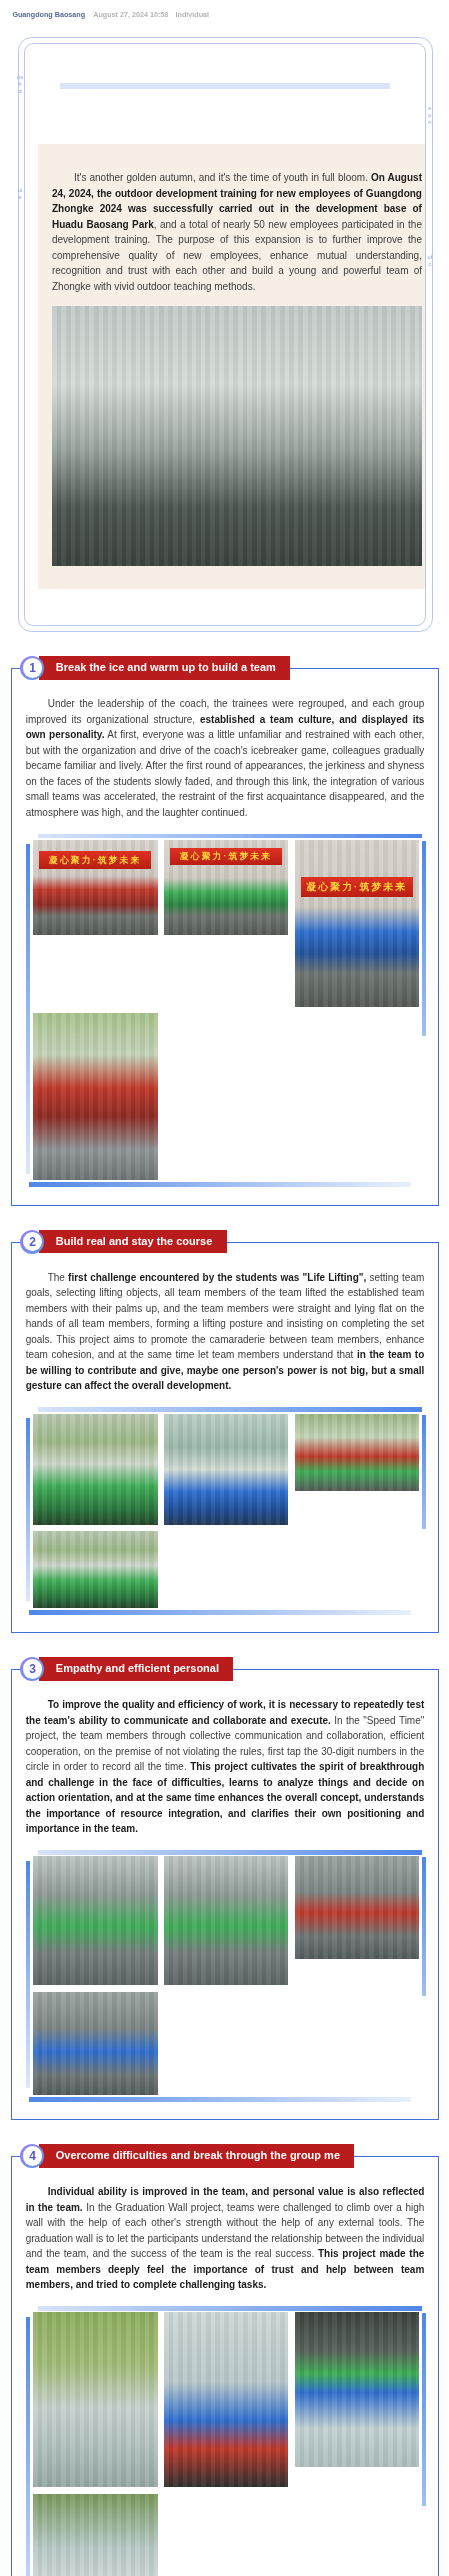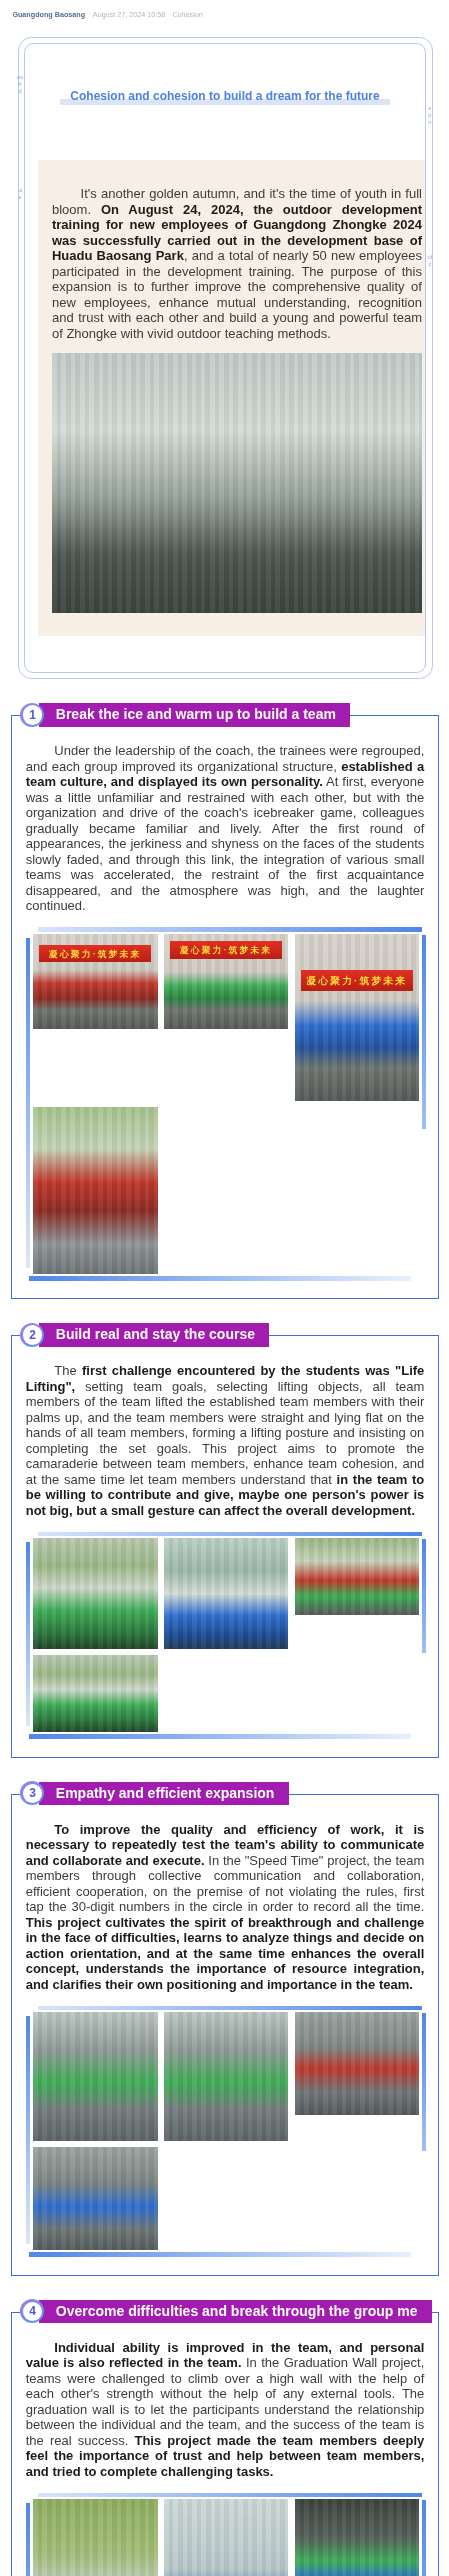--- a/index.html
+++ b/index.html
@@ -3,32 +3,32 @@
 <meta charset="utf-8">
 <style>
   html,body{margin:0;padding:0;background:#fff;}
   body{width:450px;font-family:"Liberation Sans","DejaVu Sans",sans-serif;color:#3d3d3d;}
   .page{width:450px;position:relative;padding-top:10.3px;}
 
   
   .title{width:330px;margin:0 12.4px 9.3px 12.4px;font-size:11.3px;line-height:16.5px;font-weight:700;color:#171717;}
   .byline{margin:0 12.4px 17.5px 12.4px;font-size:7.2px;}
   .byline .author{color:#576b95;font-weight:600;margin-right:6.2px;cursor:pointer;}
-  .byline .meta{color:#b5b5b5;margin-right:5.2px;}
+  .byline .meta{color:#b5b5b5;margin-right:5.2px;font-weight:bold;}
 
   
   .frame{margin:0 17.5px;border:0.5px solid #b9c7ee;border-radius:13.4px;padding:5.7px;position:relative;}
   .frame-in{border:0.5px solid #b9c7ee;border-radius:9.3px;position:relative;overflow:hidden;}
   .edge-letters{position:absolute;font-size:5.7px;color:#8fa6e0;line-height:7.2px;text-align:center;width:6.2px;word-break:break-all;}
 
   .intro-in{padding:44px 12.4px 36px 12.4px;}
   .intro-heading{text-align:center;font-size:12px;line-height:16px;font-weight:700;color:#4f81e3;width:88%;margin:0 auto;position:relative;z-index:1;}
   .heading-underbar{width:88%;height:6.7px;background:#dbe5f7;margin:-5.7px auto 0 auto;}
   .beige{background:#f7efe6;margin:55px auto 0 auto;width:370px;padding:26px 14.4px 23px 14.4px;}
-  p.body{font-size:13px;line-height:15.5px;color:#3d3d3d;text-align:justify;text-indent:2.2em;margin:0;}
+  p.body{font-size:10px;line-height:15.5px;color:#3d3d3d;text-align:justify;text-indent:2.2em;margin:0;}
   p.body .b{font-weight:700;color:#1c1c1c;}
 
   
   .ph{position:relative;overflow:hidden;}
   .ph:after{content:"";position:absolute;inset:0;background:repeating-linear-gradient(90deg,rgba(255,255,255,.05) 0 4.6px,rgba(0,0,0,.05) 4.6px 9.3px);}
   .banner-strip{position:absolute;left:5%;right:5%;background:linear-gradient(180deg,#e03022,#b81f14);color:#ffd83a;font-weight:700;text-align:center;letter-spacing:2.1px;z-index:2;display:flex;flex-direction:column;justify-content:center;}
   .v-hall{background:linear-gradient(180deg,#c2cbc8 0%,#d5dbd6 30%,#9aa59e 55%,#4c554f 78%,#3c443f 100%);}
   .v-red-team{background:linear-gradient(180deg,#d8d4cc 0%,#cfcac2 38%,#c23a2e 52%,#8e2c24 68%,#6f7570 80%,#565b57 100%);}
   .v-green-team{background:linear-gradient(180deg,#d8d4cc 0%,#cfcac2 40%,#3fae58 55%,#2e8443 68%,#6f7570 80%,#565b57 100%);}
   .v-blue-team{background:linear-gradient(180deg,#d8d4cc 0%,#cfcac2 40%,#2f6fd0 55%,#24539c 68%,#6f7570 80%,#565b57 100%);}
@@ -42,48 +42,47 @@
   .v-wall-grass{background:linear-gradient(180deg,#8fae62 0%,#a3bd78 30%,#c7d2cf 55%,#aebfbe 80%,#97a8a6 100%);}
   .v-wall-hands{background:linear-gradient(180deg,#cdd8d8 0%,#b9c8c9 40%,#2f6fd0 62%,#c0392c 78%,#30302e 100%);}
   .v-wall-top{background:linear-gradient(180deg,#3c443f 0%,#57615b 25%,#3fae58 40%,#2f6fd0 52%,#c3d2d2 75%,#aebfbf 100%);}
   .v-wall-trees{background:linear-gradient(180deg,#7d9a5e 0%,#b9cbc9 35%,#cdd8d6 55%,#c0392c 72%,#3fae58 82%,#5d6a52 100%);}
 
   
   .sec{margin:36px 11.3px 0 11.3px;border:1px solid #3f6fd8;position:relative;padding:27px 13.4px 17.5px 13.4px;}
   .sec-head{position:absolute;top:-13.4px;left:8.2px;display:flex;align-items:center;}
   .badge{width:24px;height:24px;border-radius:50%;background:linear-gradient(135deg,#9a80f2,#5b97ea);padding:2.1px;z-index:2;margin-right:-5.2px;box-sizing:border-box;}
   .badge-in{width:100%;height:100%;border-radius:50%;background:#fff;display:flex;align-items:center;justify-content:center;font-size:12px;font-weight:700;color:#5458d0;}
-  .hbar{background:#a21caf;color:#fff;font-weight:700;font-size:14px;line-height:13.4px;padding:5.2px 14.4px 5.2px 16.5px;position:relative;}
+  .hbar{background:#b91c1c;color:#fff;font-weight:700;font-size:11px;line-height:13.4px;padding:5.2px 14.4px 5.2px 16.5px;position:relative;}
 
   .grid-wrap{position:relative;margin-top:13.4px;padding:6.2px 5.2px 7.2px 7.2px;}
   .bar-top{position:absolute;top:0;left:12.4px;right:2.1px;height:4.6px;background:linear-gradient(90deg,#d7e4fa,#4f86e8);}
   .bar-bottom{position:absolute;bottom:0;left:3.1px;right:13.4px;height:5.2px;background:linear-gradient(90deg,#4f86e8,#e8f0fc);}
   .bar-left{position:absolute;left:0;top:10.3px;bottom:13.4px;width:4.6px;background:linear-gradient(180deg,#4f86e8,#dce8fa);}
   .bar-right{position:absolute;right:-2.1px;top:7.2px;height:55%;width:4.6px;background:linear-gradient(180deg,#4f86e8,#9fc0f2);}
   .grid{display:grid;grid-template-columns:1fr 1fr 1fr;gap:6.2px;}
   .grid .ph{width:100%;}
 </style>
 </head>
 <body>
 
 <div class="page">
 
   <div class="byline">
     <span class="author">Guangdong Baosang</span>
     <span class="meta">August 27, 2024 10:58</span>
-    <span class="meta">Cohesion</span>
+    <span class="meta">Individual</span>
   </div>
 
   <div class="frame">
     <span class="edge-letters" style="left:-1.5px;top:36px;">oshd</span>
     <span class="edge-letters" style="left:-1.5px;top:149px;">uie</span>
     <span class="edge-letters" style="right:-1.5px;top:67px;">epn</span>
     <span class="edge-letters" style="right:-1.5px;top:216px;">ufc</span>
     <div class="frame-in intro-in">
-      <div class="intro-heading">Cohesion and cohesion to build a dream for the future</div>
       <div class="heading-underbar"></div>
       <div class="beige">
         <p class="body"><span>It's another golden autumn, and it's the time of youth in full bloom. </span><span class="b">On August 24, 2024, the outdoor development training for new employees of Guangdong Zhongke 2024 was successfully carried out in the development base of Huadu Baosang Park</span><span>, and a total of nearly 50 new employees participated in the development training. The purpose of this expansion is to further improve the comprehensive quality of new employees, enhance mutual understanding, recognition and trust with each other and build a young and powerful team of Zhongke with vivid outdoor teaching methods.</span></p>
         <div class="ph v-hall" style="width:100%;height:260px;margin-top:11.3px;" title="Group photo of all trainees in the indoor training hall"></div>
       </div>
     </div>
   </div>
 
   <div class="sec">
     <div class="sec-head">
@@ -133,21 +132,21 @@
         <div class="ph v-green-lift" style="height:77px;" title="Close-up of teammates supporting a lifted member"></div>
       </div>
     </div>
   </div>
 
   <div class="sec">
     <div class="sec-head">
       <div class="badge">
           <div class="badge-in">3</div>
         </div>
-      <div class="hbar">Empathy and efficient expansion</div>
+      <div class="hbar">Empathy and efficient personal</div>
     </div>
     <p class="body"><span class="b">To improve the quality and efficiency of work, it is necessary to repeatedly test the team's ability to communicate and collaborate and execute.</span><span> In the "Speed Time" project, the team members through collective communication and collaboration, efficient cooperation, on the premise of not violating the rules, first tap the 30-digit numbers in the circle in order to record all the time. </span><span class="b">This project cultivates the spirit of breakthrough and challenge in the face of difficulties, learns to analyze things and decide on action orientation, and at the same time enhances the overall concept, understands the importance of resource integration, and clarifies their own positioning and importance in the team.</span></p>
     <div class="grid-wrap">
       <div class="bar-top"></div>
       <div class="bar-left"></div>
       <div class="bar-right"></div>
       <div class="bar-bottom"></div>
       <div class="grid">
         <div class="ph v-asphalt-green" style="height:129px;" title="Green team standing around the number circle"></div>
         <div class="ph v-asphalt-green" style="height:129px;" title="Teams crouching around the number circle"></div>

